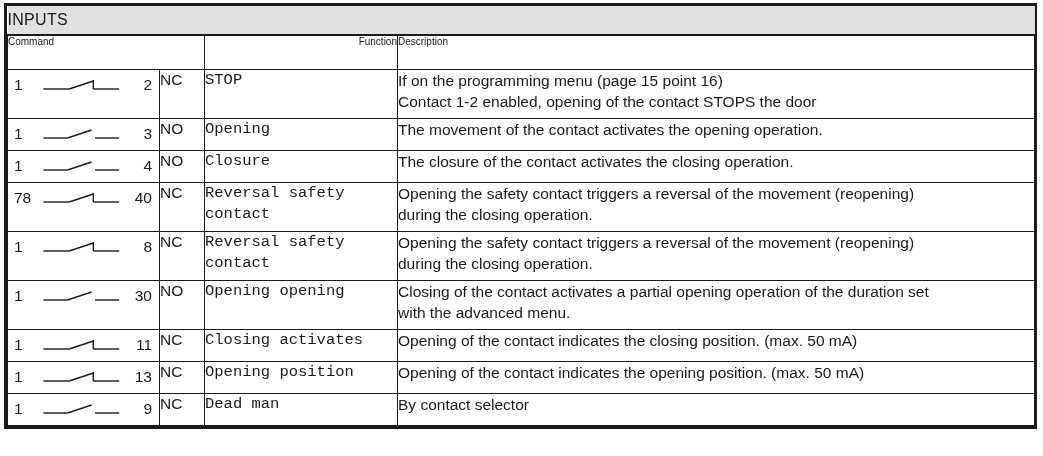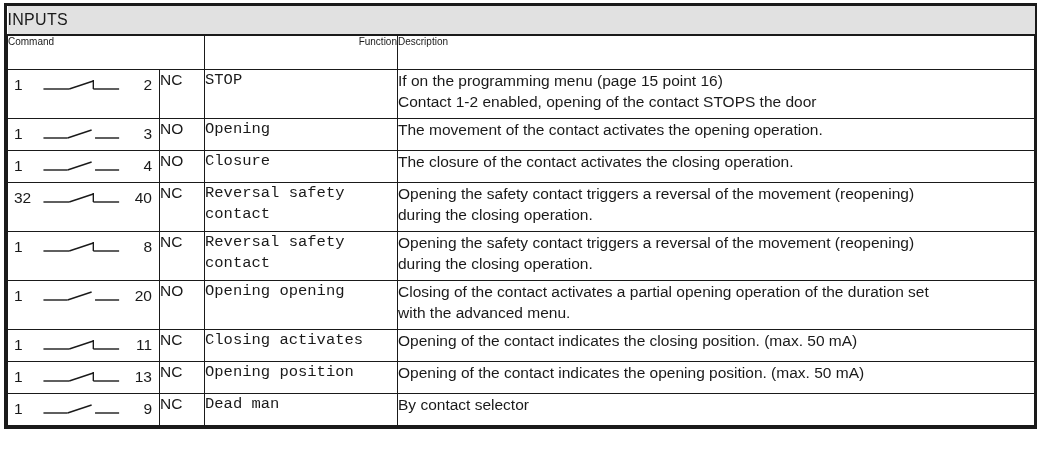--- a/index.html
+++ b/index.html
@@ -206,21 +206,21 @@
           <td class="func-cell">
             <span class="func-line">Closure</span>
           </td>
           <td class="desc-cell">
             <span class="desc-line">The closure of the contact activates the closing operation.</span>
           </td>
         </tr>
         <tr class="r-tall">
           <td class="cmd-cell">
             <div class="cmd-inner">
-              <span class="term left">32</span>
+              <span class="term left">78</span>
               <span class="sym">
                 <svg viewBox="0 0 100 20" preserveAspectRatio="none">
                   <path d="M 4 14 L 34 14" stroke="#1a1a1a" stroke-width="1.4" fill="none" vector-effect="non-scaling-stroke"></path>
                   <path d="M 34 14 L 62 6" stroke="#1a1a1a" stroke-width="1.4" fill="none" vector-effect="non-scaling-stroke"></path>
                   <path d="M 62 5 L 62 14" stroke="#1a1a1a" stroke-width="1.4" fill="none" vector-effect="non-scaling-stroke"></path>
                   <path d="M 62 14 L 92 14" stroke="#1a1a1a" stroke-width="1.4" fill="none" vector-effect="non-scaling-stroke"></path>
                 </svg>
               </span>
               <span class="term right">40</span>
             </div>
@@ -264,21 +264,21 @@
           <td class="cmd-cell">
             <div class="cmd-inner">
               <span class="term left">1</span>
               <span class="sym">
                 <svg viewBox="0 0 100 20" preserveAspectRatio="none">
                   <path d="M 4 14 L 32 14" stroke="#1a1a1a" stroke-width="1.4" fill="none" vector-effect="non-scaling-stroke"></path>
                   <path d="M 32 14 L 60 6" stroke="#1a1a1a" stroke-width="1.4" fill="none" vector-effect="non-scaling-stroke"></path>
                   <path d="M 64 14 L 92 14" stroke="#1a1a1a" stroke-width="1.4" fill="none" vector-effect="non-scaling-stroke"></path>
                 </svg>
               </span>
-              <span class="term right">20</span>
+              <span class="term right">30</span>
             </div>
           </td>
           <td class="type-cell">NO</td>
           <td class="func-cell">
             <span class="func-line">Opening opening</span>
           </td>
           <td class="desc-cell">
             <span class="desc-line">Closing of the contact activates a partial opening operation of the duration set</span>
             <span class="desc-line">with the advanced menu.</span>
           </td>

